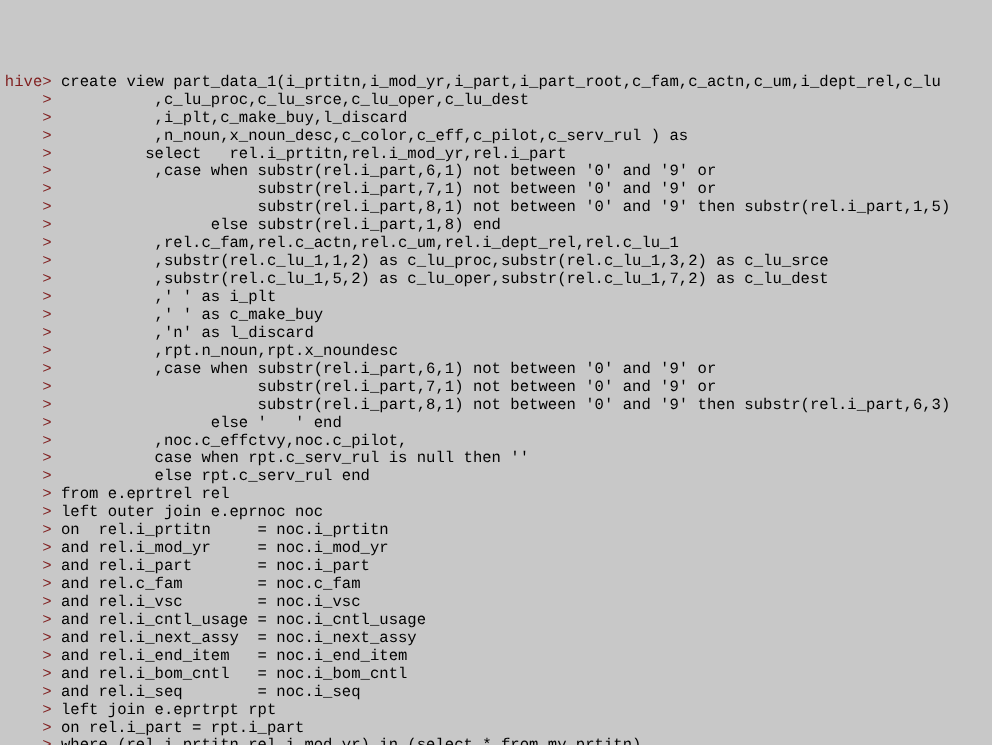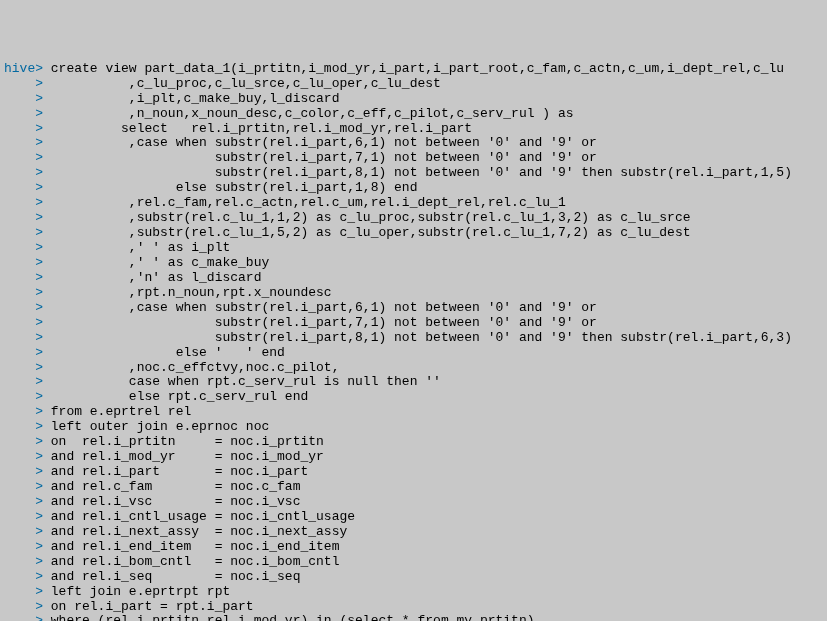--- a/index.html
+++ b/index.html
@@ -16,21 +16,21 @@
       white-space: pre;
       line-height: 1.15;
       width: 827px;
       height: 621px;
       overflow: hidden;
     }
     .line {
       display: block;
     }
     .prompt {
-      color: #0369a1;
+      color: #7f1d1d;
       text-align: center;
     }
   </style>
 </head>
 <body>
 
 
 
 <div><span class="line"><span class="prompt">hive&gt;</span><span> create view part_data_1(i_prtitn,i_mod_yr,i_part,i_part_root,c_fam,c_actn,c_um,i_dept_rel,c_lu</span></span><span class="line"><span class="prompt">    &gt;</span><span>           ,c_lu_proc,c_lu_srce,c_lu_oper,c_lu_dest</span></span><span class="line"><span class="prompt">    &gt;</span><span>           ,i_plt,c_make_buy,l_discard</span></span><span class="line"><span class="prompt">    &gt;</span><span>           ,n_noun,x_noun_desc,c_color,c_eff,c_pilot,c_serv_rul ) as</span></span><span class="line"><span class="prompt">    &gt;</span><span>          select   rel.i_prtitn,rel.i_mod_yr,rel.i_part</span></span><span class="line"><span class="prompt">    &gt;</span><span>           ,case when substr(rel.i_part,6,1) not between '0' and '9' or</span></span><span class="line"><span class="prompt">    &gt;</span><span>                      substr(rel.i_part,7,1) not between '0' and '9' or</span></span><span class="line"><span class="prompt">    &gt;</span><span>                      substr(rel.i_part,8,1) not between '0' and '9' then substr(rel.i_part,1,5)</span></span><span class="line"><span class="prompt">    &gt;</span><span>                 else substr(rel.i_part,1,8) end</span></span><span class="line"><span class="prompt">    &gt;</span><span>           ,rel.c_fam,rel.c_actn,rel.c_um,rel.i_dept_rel,rel.c_lu_1</span></span><span class="line"><span class="prompt">    &gt;</span><span>           ,substr(rel.c_lu_1,1,2) as c_lu_proc,substr(rel.c_lu_1,3,2) as c_lu_srce</span></span><span class="line"><span class="prompt">    &gt;</span><span>           ,substr(rel.c_lu_1,5,2) as c_lu_oper,substr(rel.c_lu_1,7,2) as c_lu_dest</span></span><span class="line"><span class="prompt">    &gt;</span><span>           ,' ' as i_plt</span></span><span class="line"><span class="prompt">    &gt;</span><span>           ,' ' as c_make_buy</span></span><span class="line"><span class="prompt">    &gt;</span><span>           ,'n' as l_discard</span></span><span class="line"><span class="prompt">    &gt;</span><span>           ,rpt.n_noun,rpt.x_noundesc</span></span><span class="line"><span class="prompt">    &gt;</span><span>           ,case when substr(rel.i_part,6,1) not between '0' and '9' or</span></span><span class="line"><span class="prompt">    &gt;</span><span>                      substr(rel.i_part,7,1) not between '0' and '9' or</span></span><span class="line"><span class="prompt">    &gt;</span><span>                      substr(rel.i_part,8,1) not between '0' and '9' then substr(rel.i_part,6,3)</span></span><span class="line"><span class="prompt">    &gt;</span><span>                 else '   ' end</span></span><span class="line"><span class="prompt">    &gt;</span><span>           ,noc.c_effctvy,noc.c_pilot,</span></span><span class="line"><span class="prompt">    &gt;</span><span>           case when rpt.c_serv_rul is null then ''</span></span><span class="line"><span class="prompt">    &gt;</span><span>           else rpt.c_serv_rul end</span></span><span class="line"><span class="prompt">    &gt;</span><span> from e.eprtrel rel</span></span><span class="line"><span class="prompt">    &gt;</span><span> left outer join e.eprnoc noc</span></span><span class="line"><span class="prompt">    &gt;</span><span> on  rel.i_prtitn     = noc.i_prtitn</span></span><span class="line"><span class="prompt">    &gt;</span><span> and rel.i_mod_yr     = noc.i_mod_yr</span></span><span class="line"><span class="prompt">    &gt;</span><span> and rel.i_part       = noc.i_part</span></span><span class="line"><span class="prompt">    &gt;</span><span> and rel.c_fam        = noc.c_fam</span></span><span class="line"><span class="prompt">    &gt;</span><span> and rel.i_vsc        = noc.i_vsc</span></span><span class="line"><span class="prompt">    &gt;</span><span> and rel.i_cntl_usage = noc.i_cntl_usage</span></span><span class="line"><span class="prompt">    &gt;</span><span> and rel.i_next_assy  = noc.i_next_assy</span></span><span class="line"><span class="prompt">    &gt;</span><span> and rel.i_end_item   = noc.i_end_item</span></span><span class="line"><span class="prompt">    &gt;</span><span> and rel.i_bom_cntl   = noc.i_bom_cntl</span></span><span class="line"><span class="prompt">    &gt;</span><span> and rel.i_seq        = noc.i_seq</span></span><span class="line"><span class="prompt">    &gt;</span><span> left join e.eprtrpt rpt</span></span><span class="line"><span class="prompt">    &gt;</span><span> on rel.i_part = rpt.i_part</span></span><span class="line"><span class="prompt">    &gt;</span><span> where (rel.i_prtitn,rel.i_mod_yr) in (select * from my_prtitn)</span></span></div>
 

